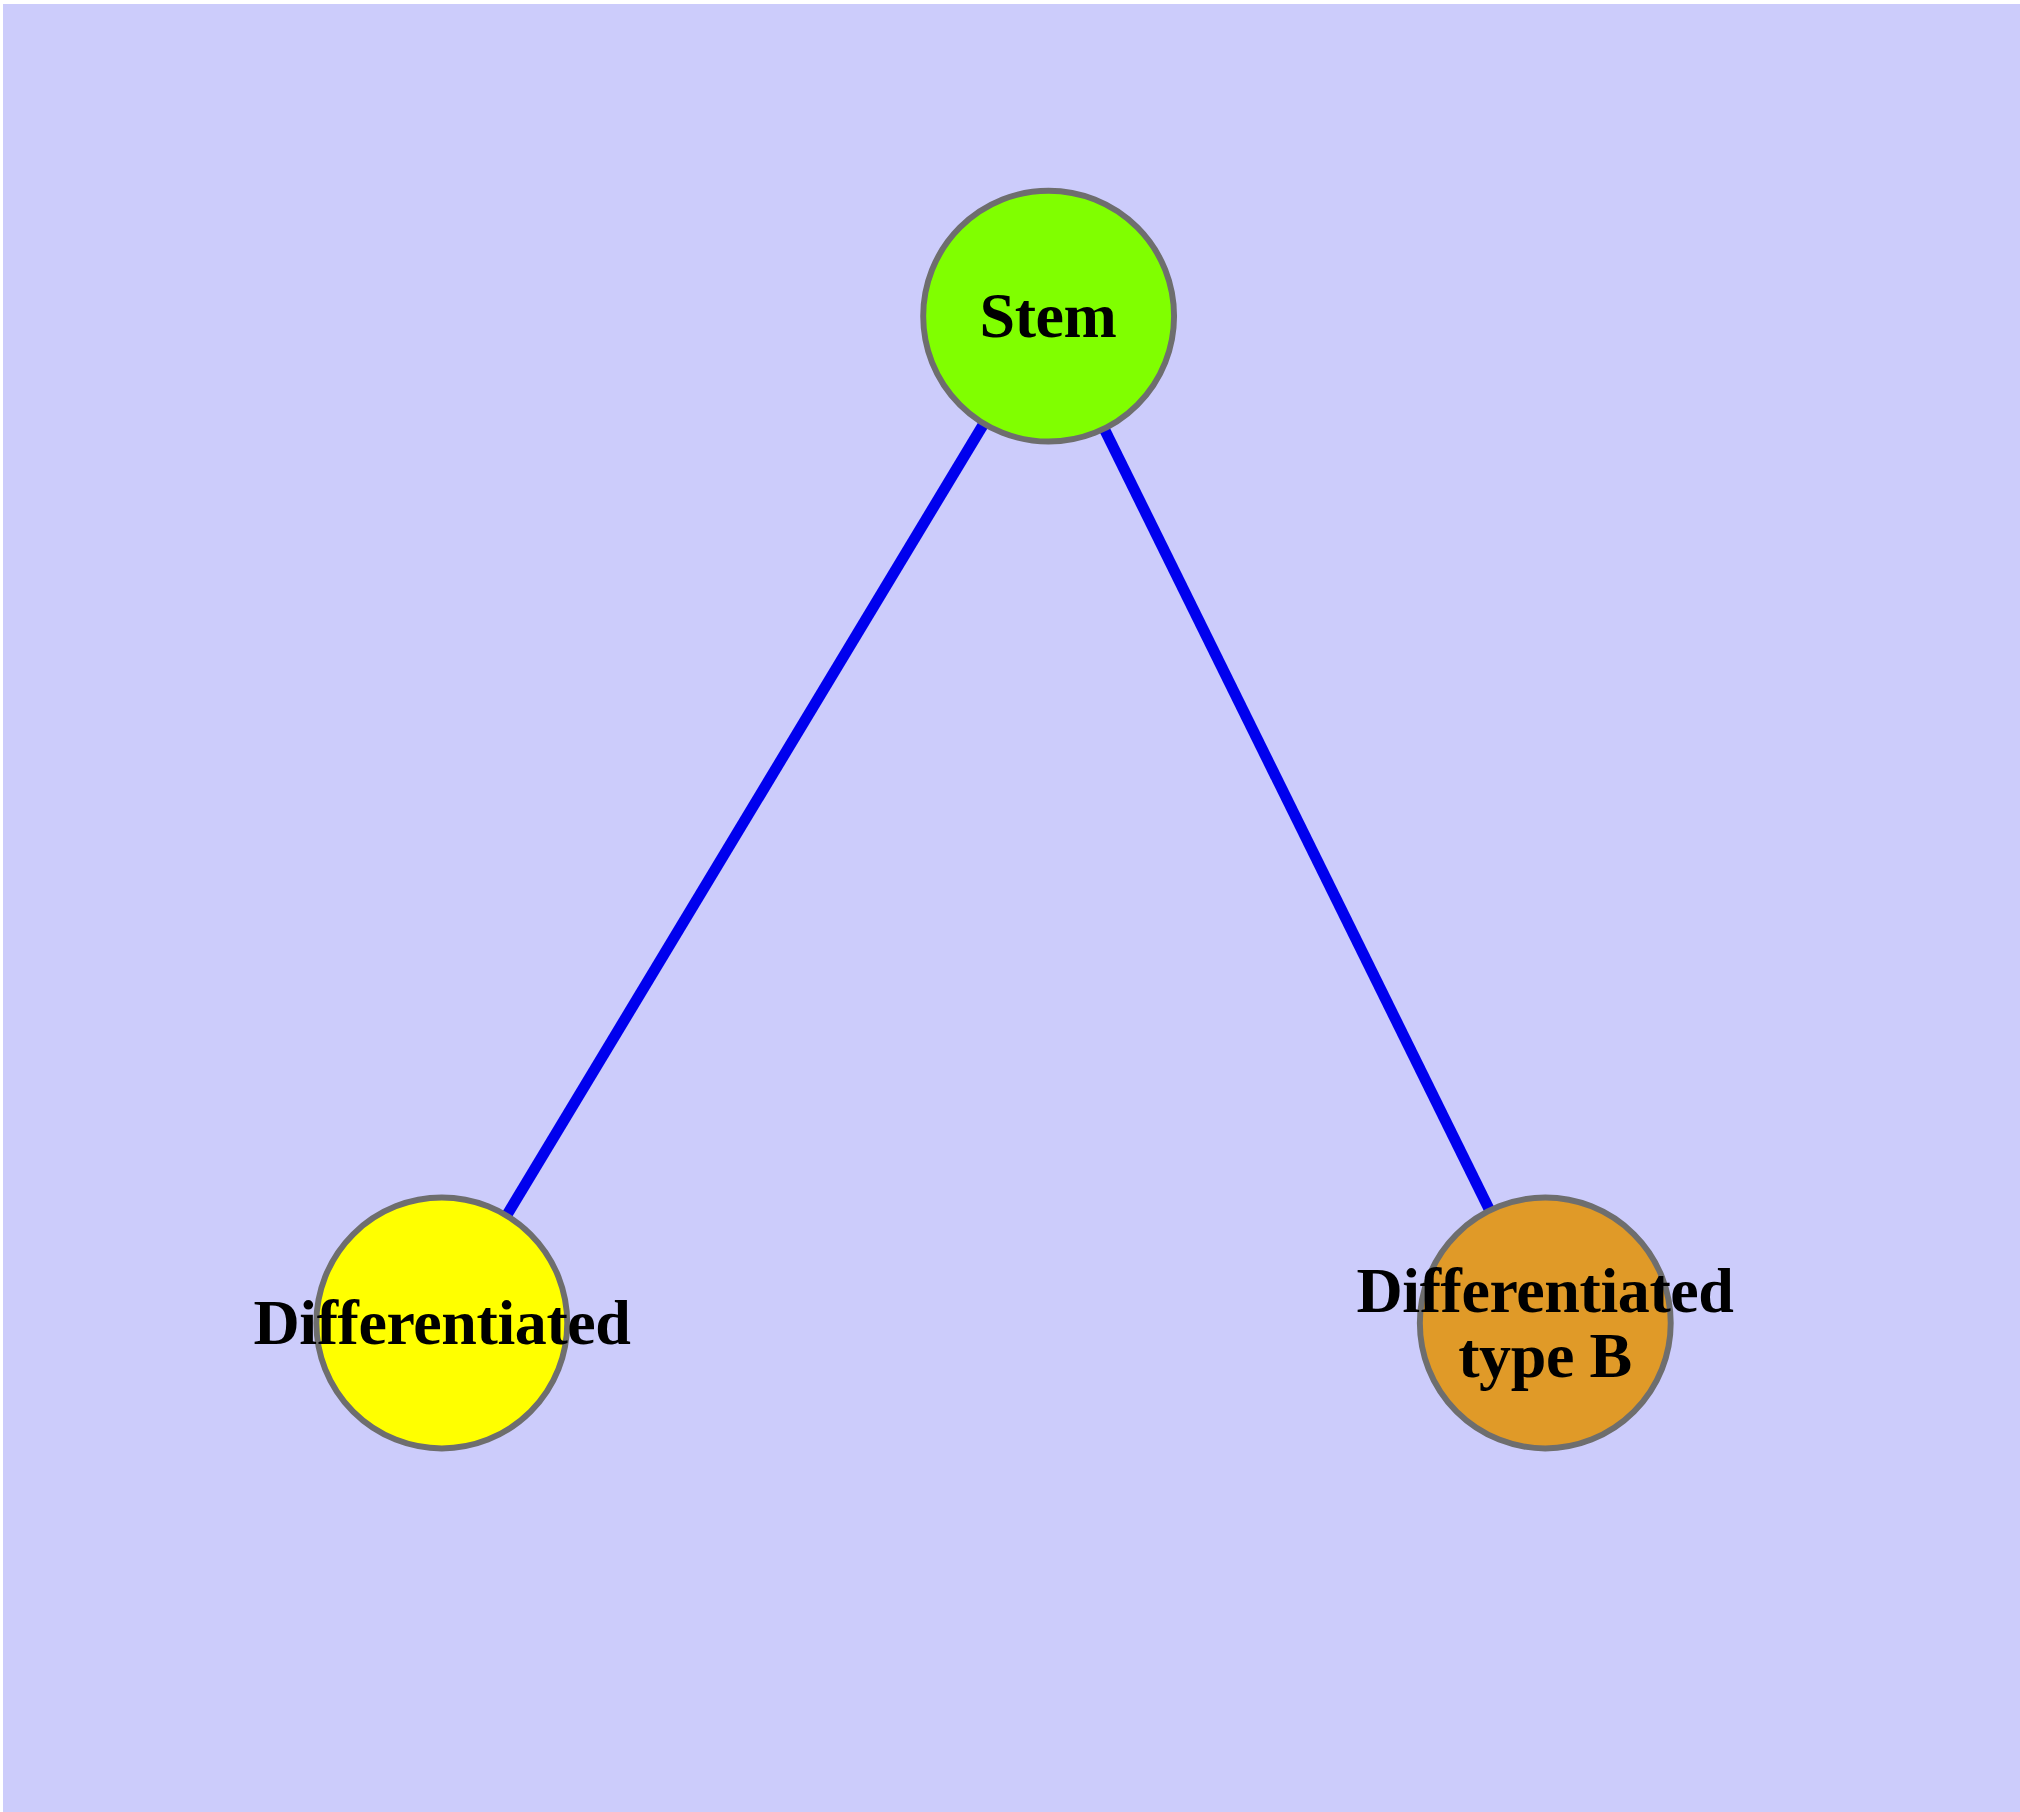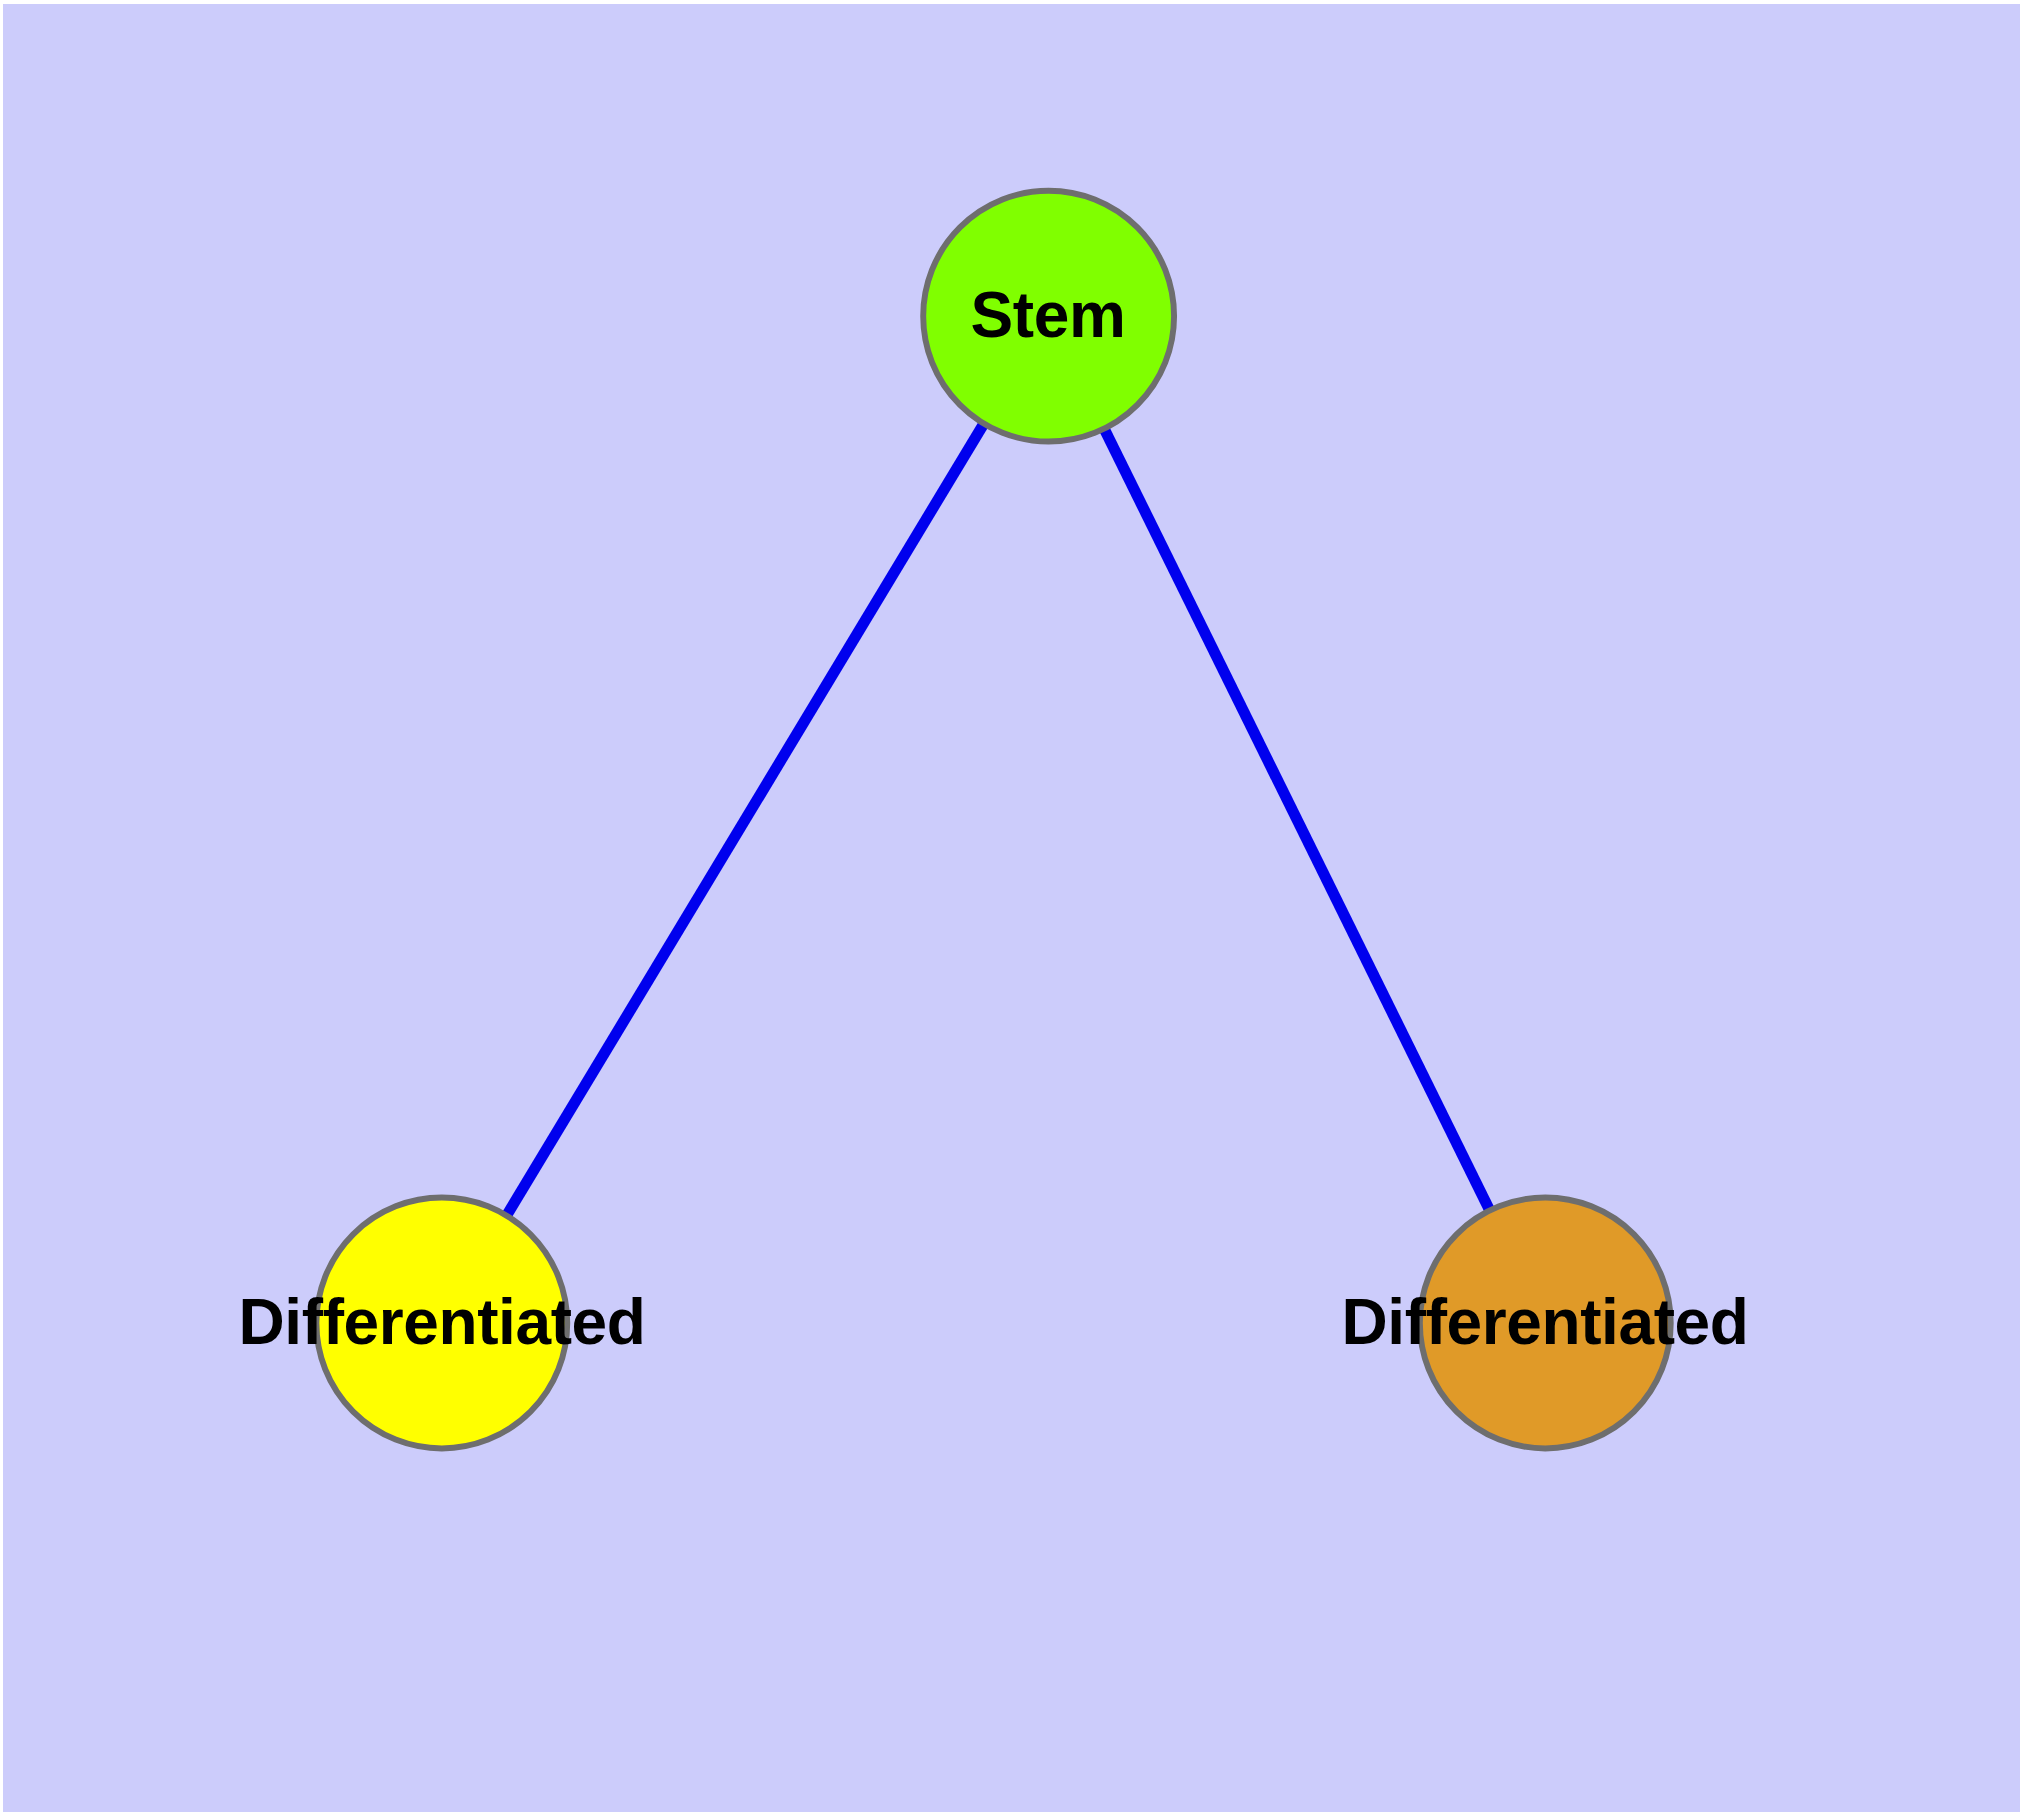--- a/index.html
+++ b/index.html
@@ -34,21 +34,21 @@
     position: absolute;
     color: #000000;
     font-weight: bold;
     font-size: 64px;
     line-height: 1.02;
     letter-spacing: -0.4px;
     text-align: center;
     white-space: pre;
     transform: translate(-50%, -50%);
     pointer-events: none;
-    font-family: Liberation Sans, sans-serif;
+    font-family: Liberation Serif, serif;
   }
 </style>
 </head>
 <body>
 
 <div id="canvas">
 
   <div id="plot-background"></div>
 
   <svg id="graph-svg" viewBox="0 0 2384 2138" xmlns="http://www.w3.org/2000/svg">
@@ -59,17 +59,17 @@
     <g id="nodes-layer">
         <circle cx="1237" cy="373" r="148" fill="#80ff00" stroke="#6e6e6e" stroke-width="7"></circle>
         <circle cx="521" cy="1561" r="148" fill="#ffff00" stroke="#6e6e6e" stroke-width="7"></circle>
         <circle cx="1823" cy="1561" r="148" fill="#e09a28" stroke="#6e6e6e" stroke-width="7"></circle>
       </g>
   </svg>
 
   <div id="labels-layer">
       <div class="node-label" style="left: 1048px; top: 316px; font-size: 64px; color: rgb(0, 0, 0);"><div>Stem</div></div>
       <div class="node-label" style="left: 442px; top: 1323px; font-size: 64px; color: rgb(0, 0, 0);"><div>Differentiated</div></div>
-      <div class="node-label" style="left: 1545px; top: 1323px; font-size: 64px; color: rgb(0, 0, 0);"><div>Differentiated</div></div>
+      <div class="node-label" style="left: 1545px; top: 1323px; font-size: 64px; color: rgb(0, 0, 0);"><div>Differentiated</div><div>type B</div></div>
     </div>
 
 </div>
 
 
 </body></html>

